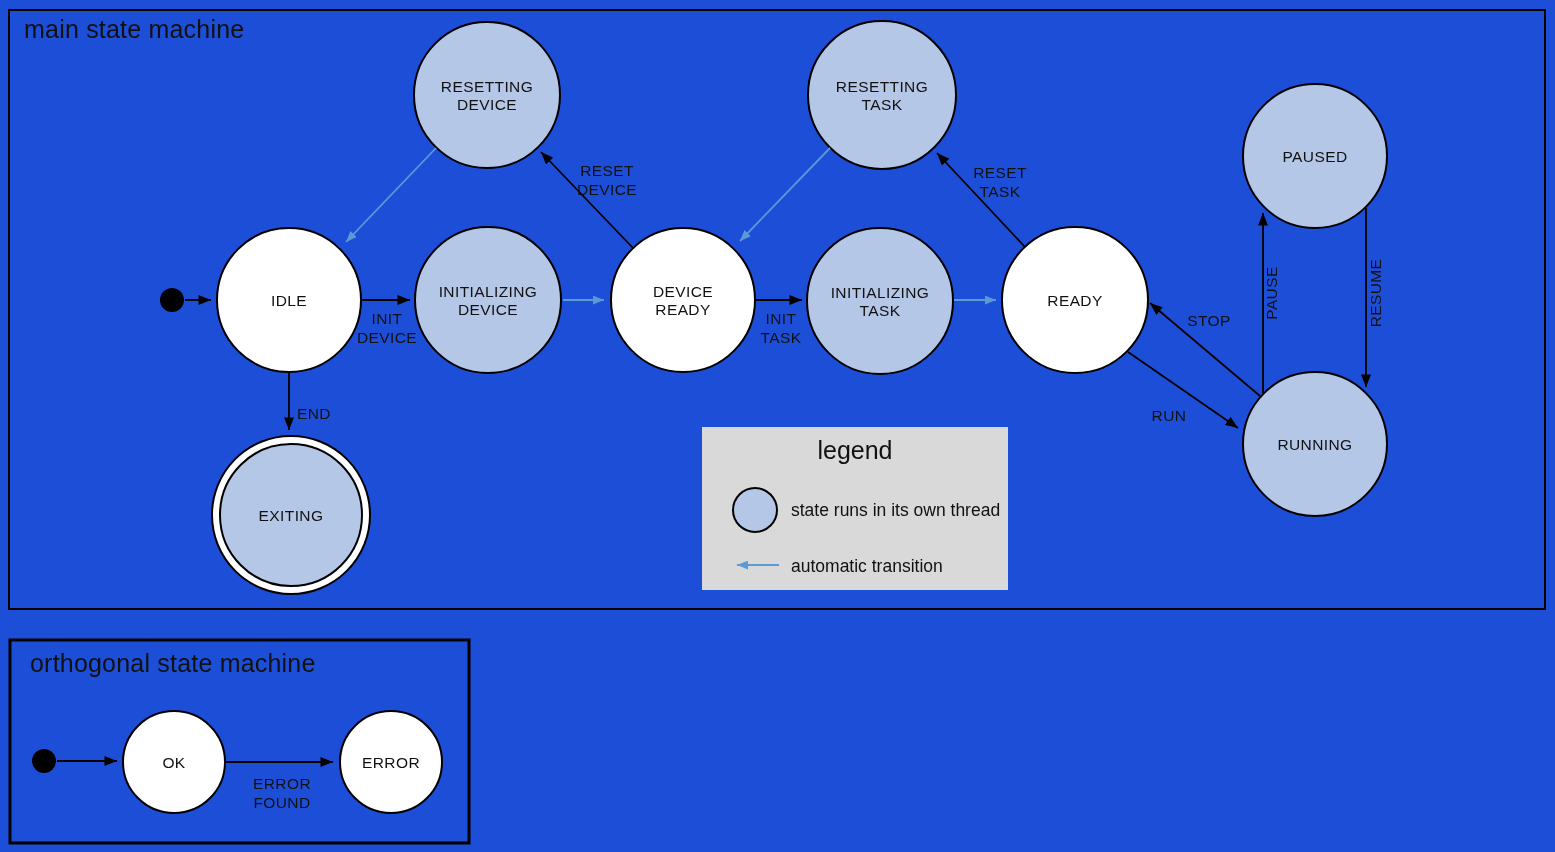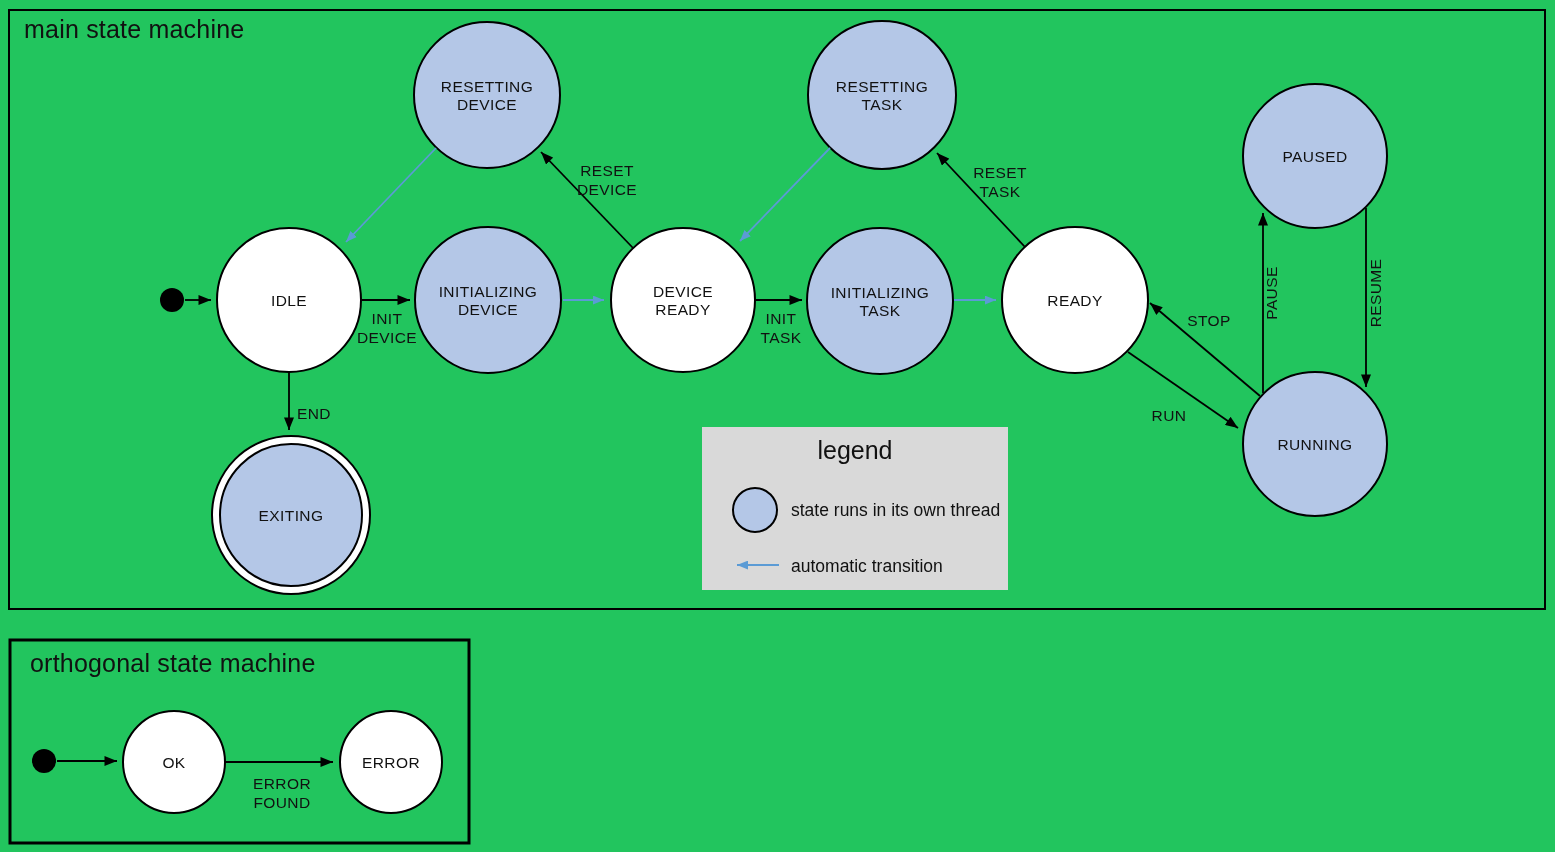--- a/index.html
+++ b/index.html
@@ -1,16 +1,16 @@
 <!DOCTYPE html>
 <html><head>
 <meta charset="utf-8">
 <style>
   html,body{margin:0;padding:0;background:#ffffff;}
-  .canvas{position:relative;width:1555px;height:852px;background:#22c55e;overflow:hidden;}
+  .canvas{position:relative;width:1555px;height:852px;background:#1d4ed8;overflow:hidden;}
   svg text{font-family:"Liberation Sans",sans-serif;fill:#111111;}
   .box-title{font-size:25px;letter-spacing:.2px;}
   .state-label{font-size:15.5px;text-anchor:middle;letter-spacing:.4px;}
   .trans-label{font-size:15.5px;text-anchor:middle;letter-spacing:.4px;}
   .trans-label-start{font-size:15.5px;text-anchor:start;letter-spacing:.4px;}
   .legend-title{font-size:25px;text-anchor:middle;}
   .legend-item{font-size:17.5px;text-anchor:start;}
   .edge{stroke:#000000;stroke-width:1.8;fill:none;}
   .state{stroke:#000000;stroke-width:2;}
   .frame{fill:none;stroke:#000000;}

